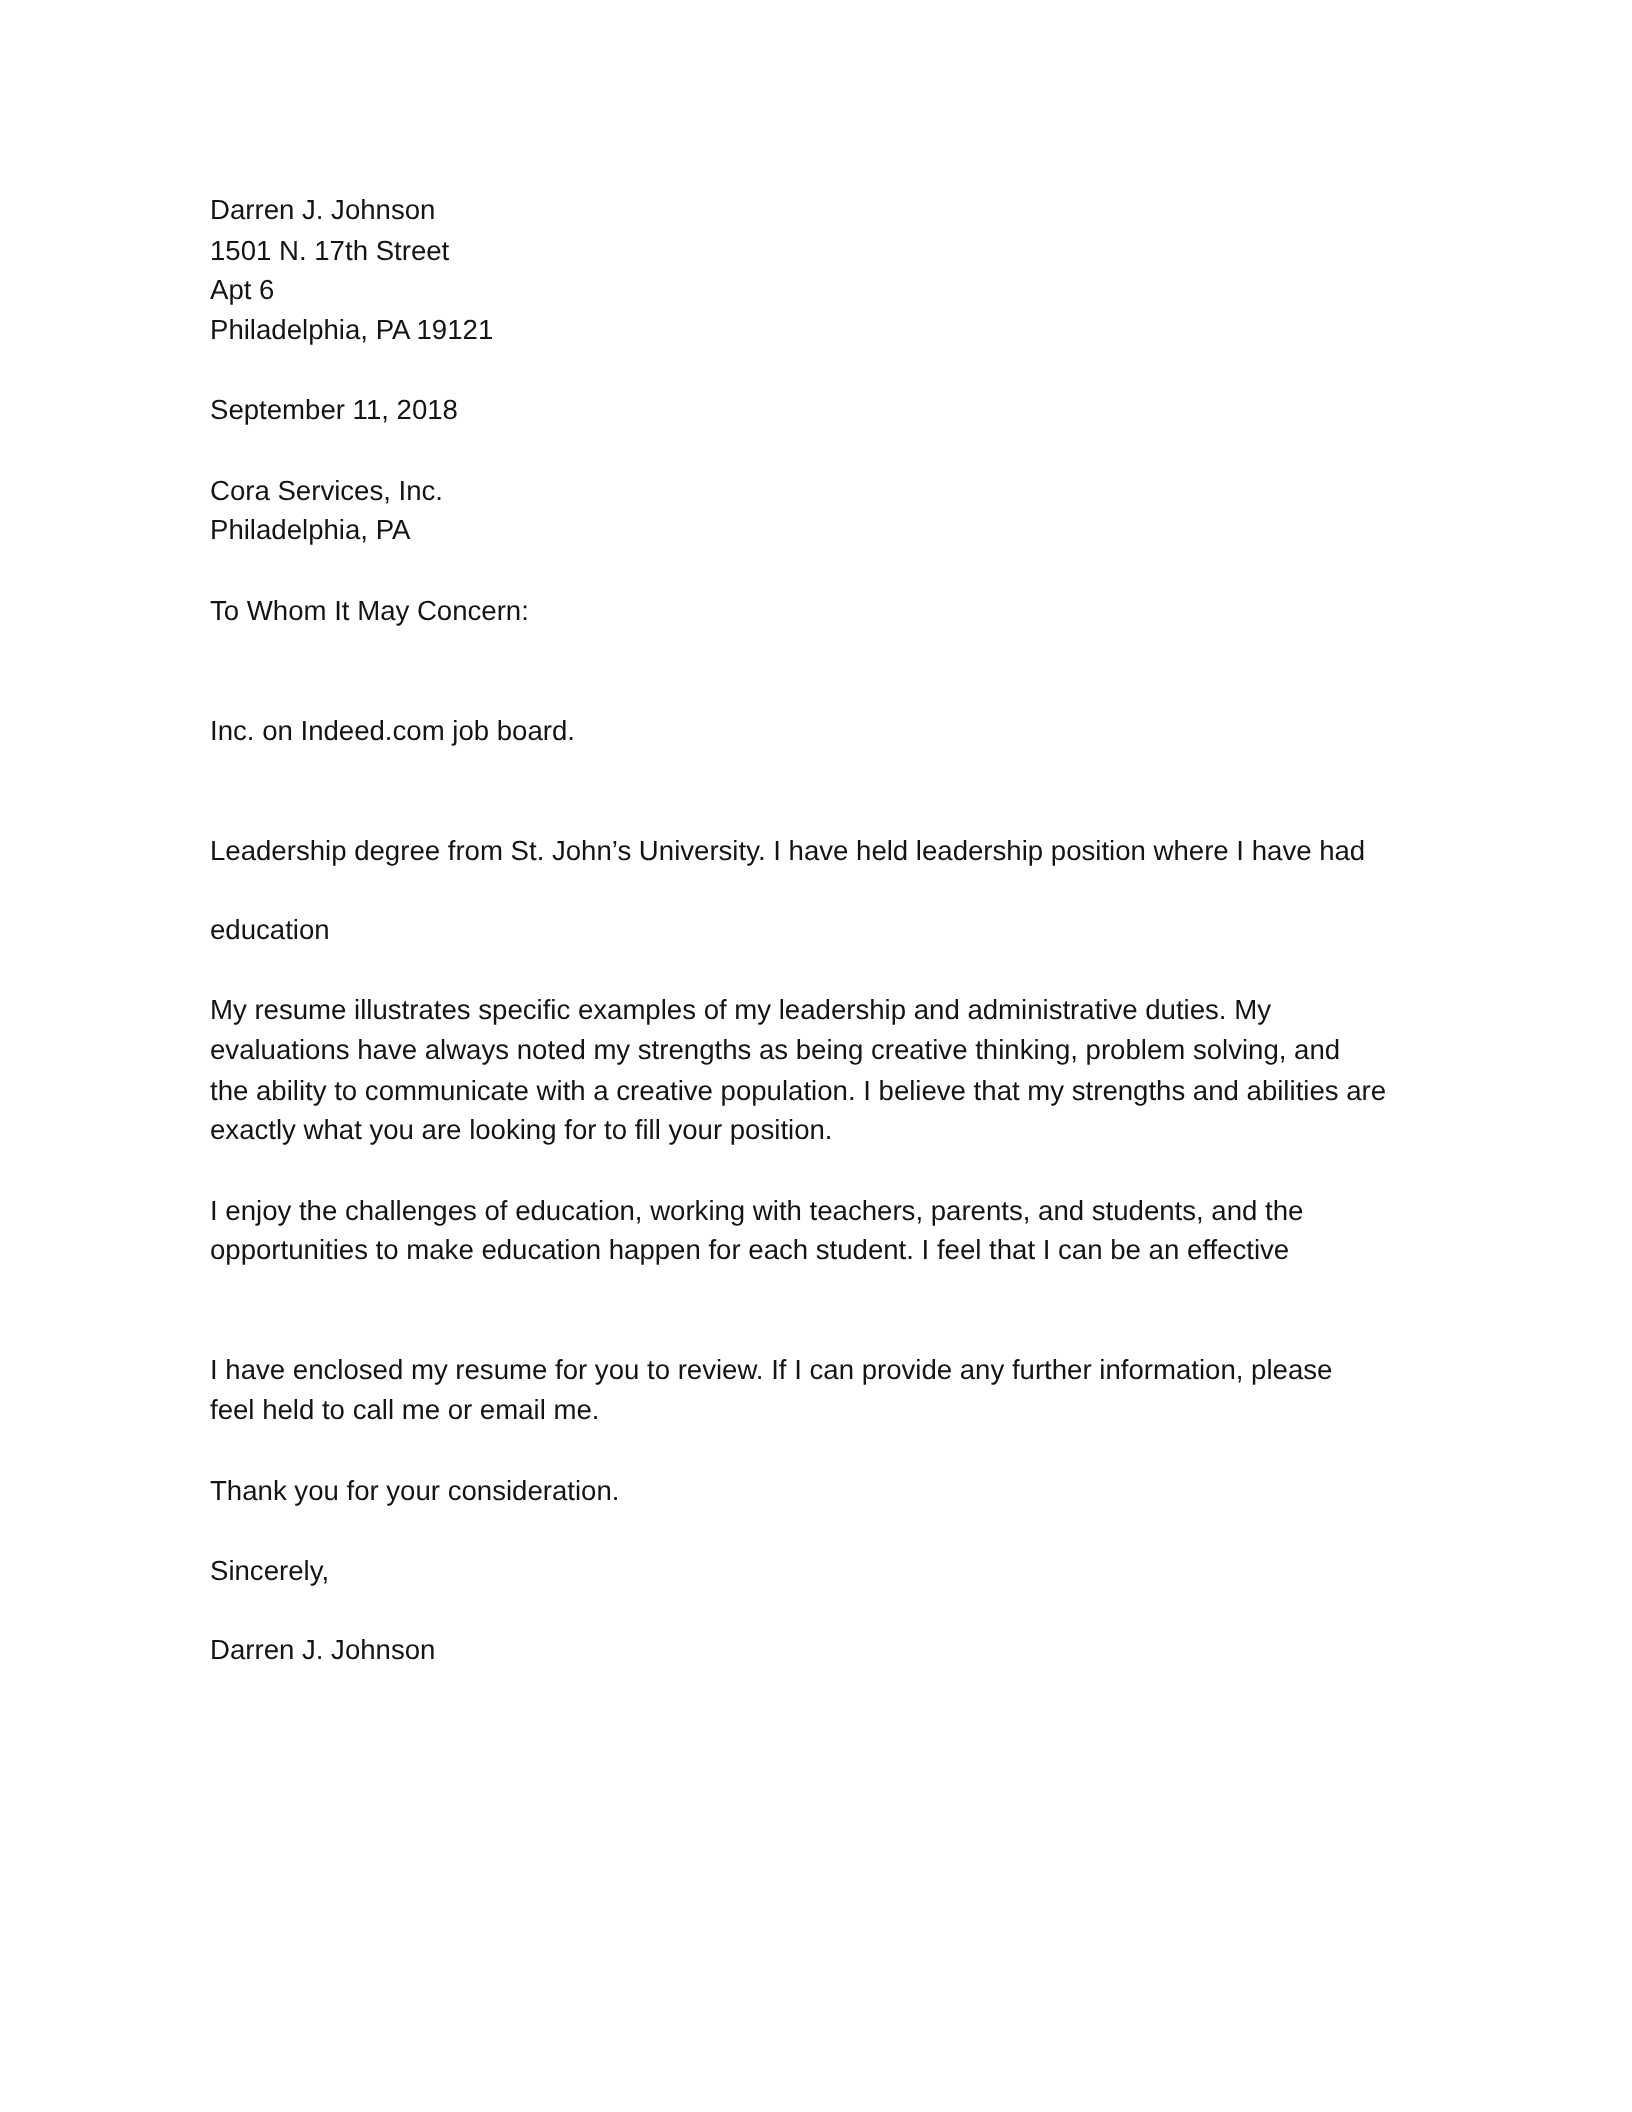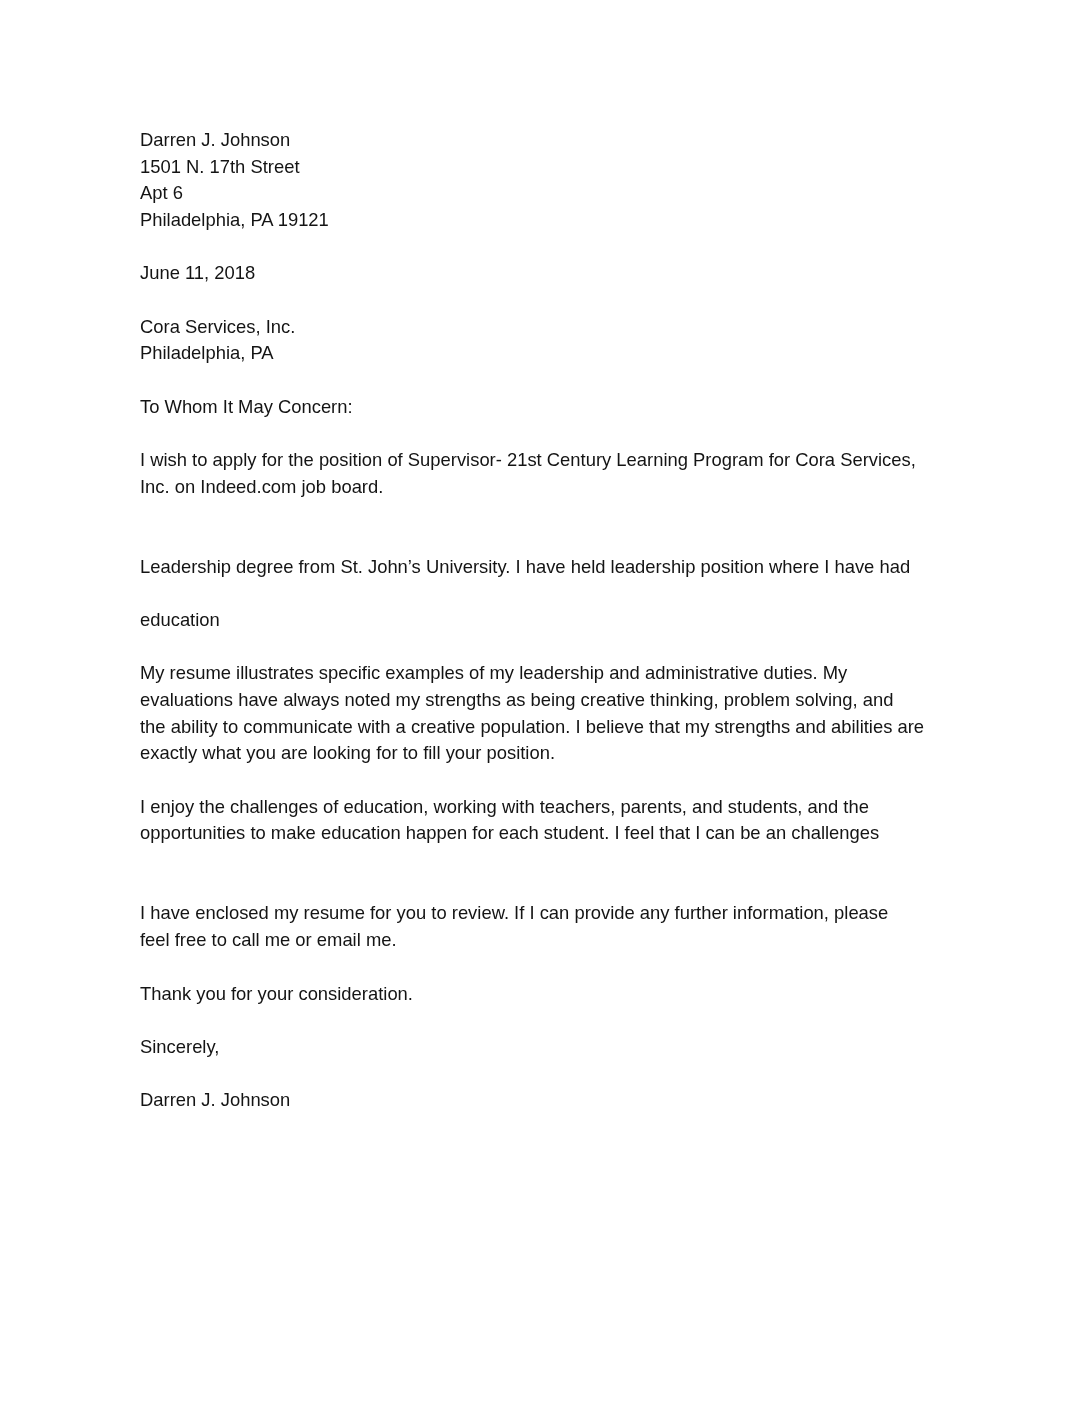--- a/index.html
+++ b/index.html
@@ -14,41 +14,40 @@
 </head>
 <body>
 
 <div class="page">
 
   <p class="line" style="top:129px">Darren J. Johnson</p>
   <p class="line" style="top:156px">1501 N. 17th Street</p>
   <p class="line" style="top:182px">Apt 6</p>
   <p class="line" style="top:209px">Philadelphia, PA 19121</p>
 
-  <p class="line" style="top:262px">June 11, 2018</p>
+  <p class="line" style="top:262px">September 11, 2018</p>
 
   <p class="line" style="top:316px">Cora Services, Inc.</p>
   <p class="line" style="top:342px">Philadelphia, PA</p>
 
   <p class="line" style="top:396px">To Whom It May Concern:</p>
 
-  <p class="line" style="top:449px">I wish to apply for the position of Supervisor- 21st Century Learning Program for Cora Services,</p>
   <p class="line" style="top:476px">Inc. on Indeed.com job board.</p>
 
   <p class="line" style="top:556px">Leadership degree from St. John’s University. I have held leadership position where I have had</p>
   <p class="line" style="top:609px">education</p>
 
   <p class="line" style="top:662px">My resume illustrates specific examples of my leadership and administrative duties. My</p>
   <p class="line" style="top:689px">evaluations have always noted my strengths as being creative thinking, problem solving, and</p>
   <p class="line" style="top:716px">the ability to communicate with a creative population. I believe that my strengths and abilities are</p>
   <p class="line" style="top:742px">exactly what you are looking for to fill your position.</p>
 
   <p class="line" style="top:796px">I enjoy the challenges of education, working with teachers, parents, and students, and the</p>
-  <p class="line" style="top:822px">opportunities to make education happen for each student. I feel that I can be an challenges</p>
+  <p class="line" style="top:822px">opportunities to make education happen for each student. I feel that I can be an effective</p>
 
   <p class="line" style="top:902px">I have enclosed my resume for you to review. If I can provide any further information, please</p>
-  <p class="line" style="top:929px">feel free to call me or email me.</p>
+  <p class="line" style="top:929px">feel held to call me or email me.</p>
 
   <p class="line" style="top:983px">Thank you for your consideration.</p>
 
   <p class="line" style="top:1036px">Sincerely,</p>
   <p class="line" style="top:1089px">Darren J. Johnson</p>
 </div>
 
 </body></html>

